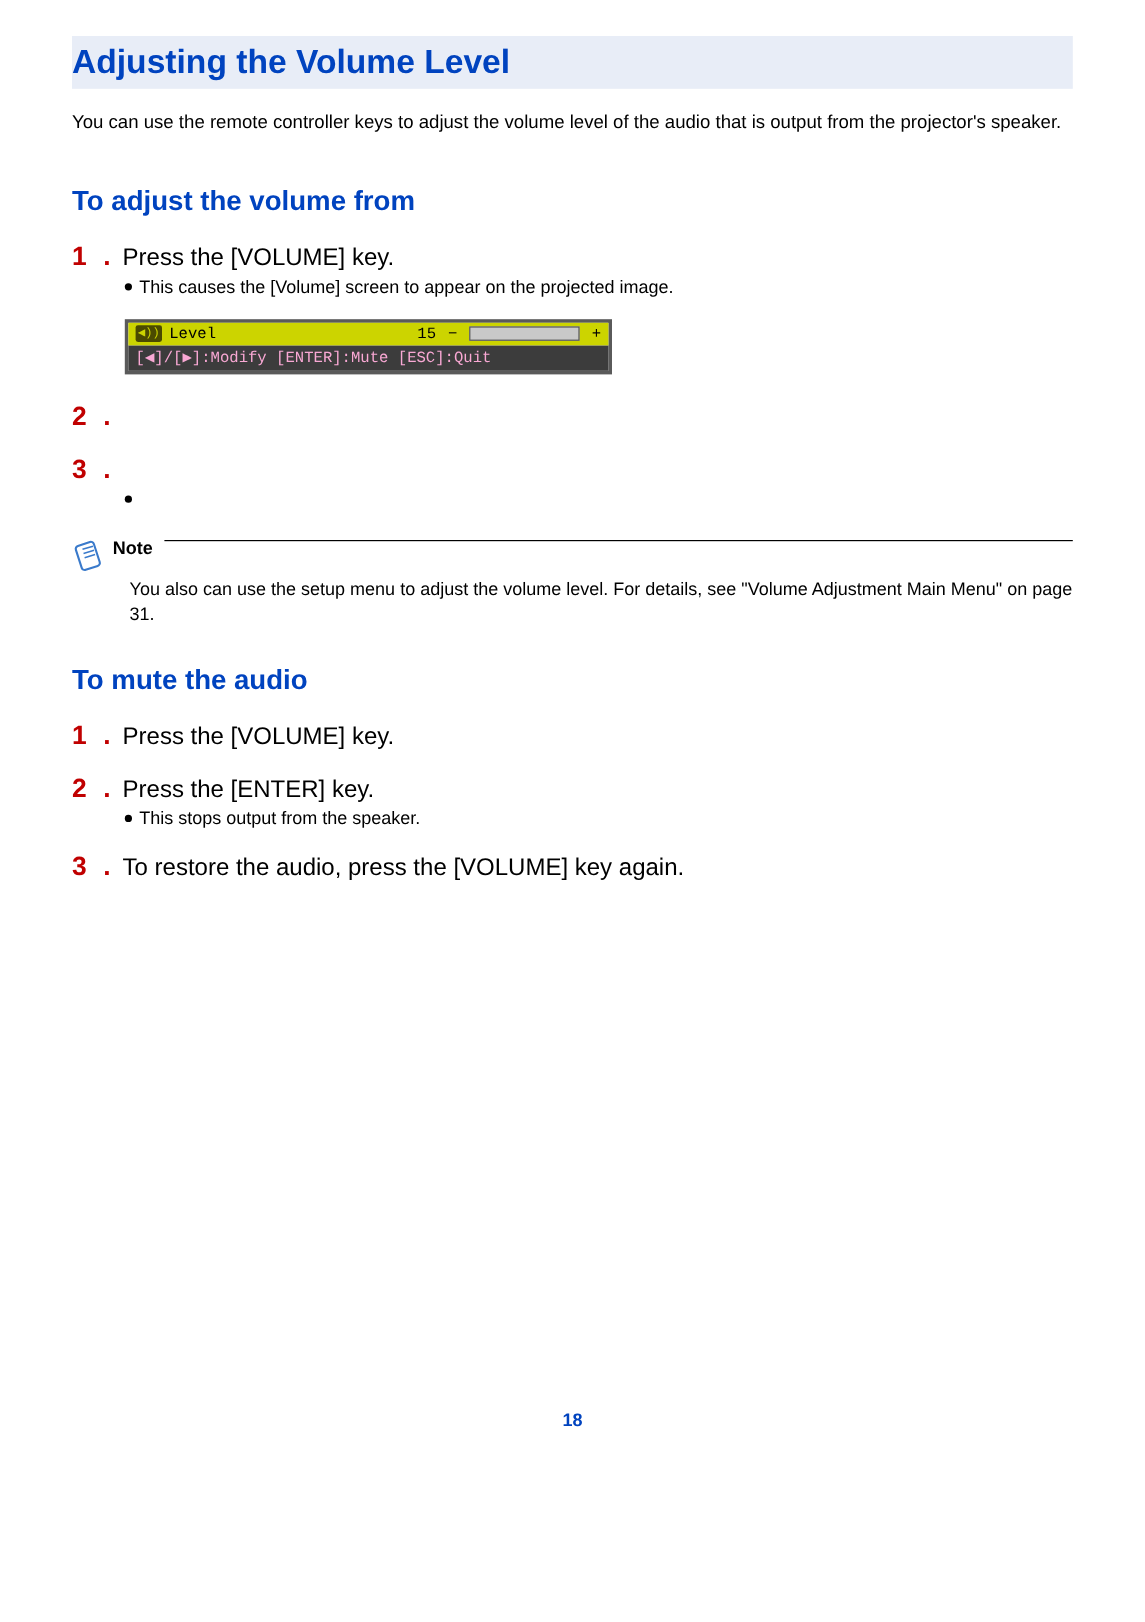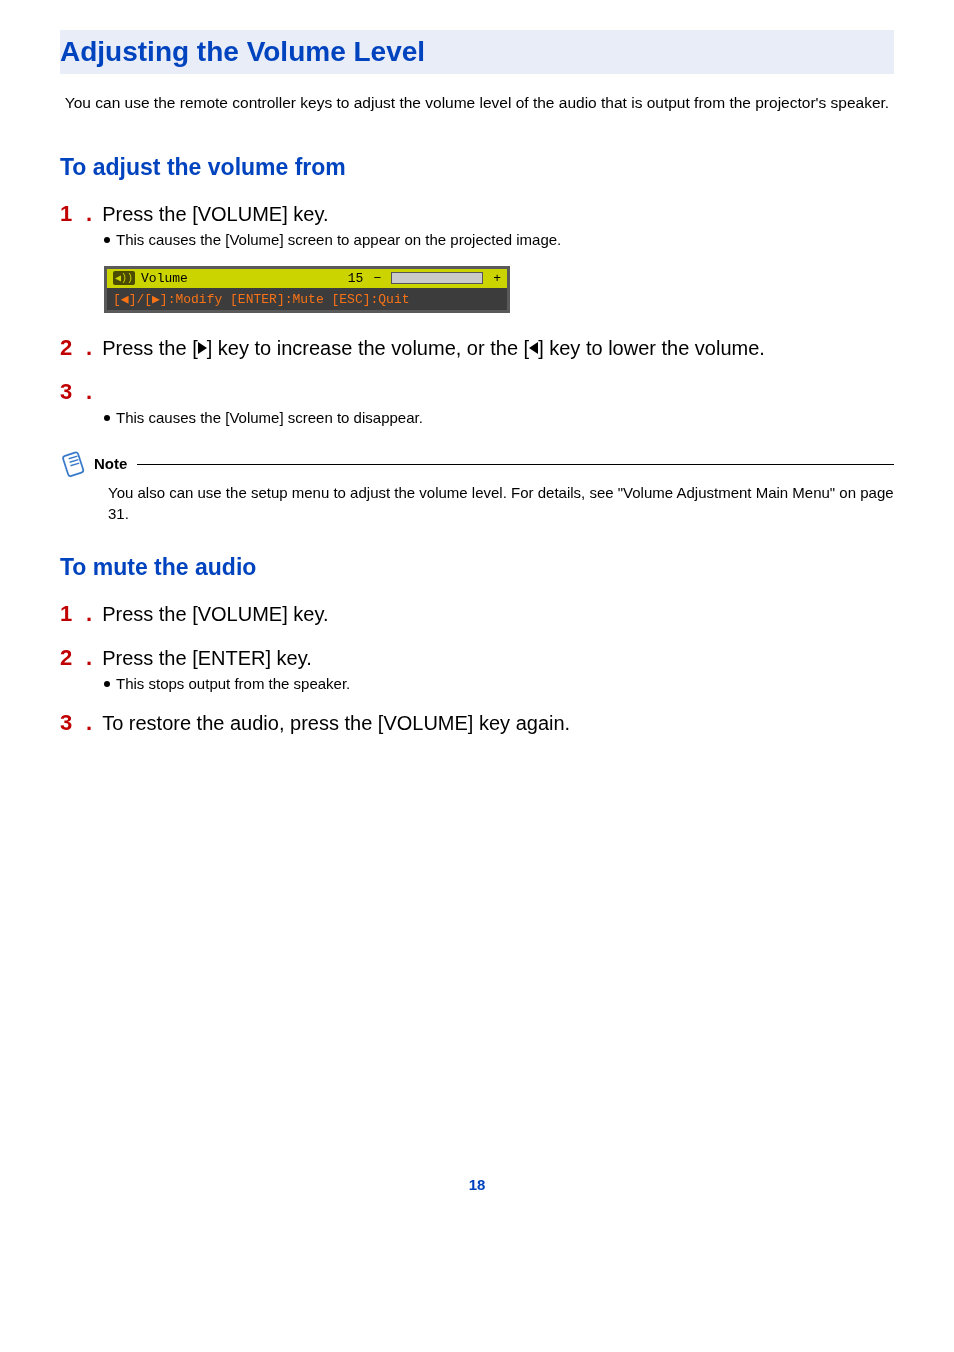--- a/index.html
+++ b/index.html
@@ -19,21 +19,20 @@
   .title-bar h1 {
     color: #0043bf;
     font-size: 28px;
     font-weight: bold;
     margin: 0;
   }
   .intro {
     font-size: 15.5px;
     line-height: 1.4;
     margin-bottom: 40px;
-    text-align: center;
   }
   h2.section {
     color: #0043bf;
     font-size: 23px;
     font-weight: bold;
     margin: 30px 0 20px 0;
   }
   .step {
     margin-bottom: 18px;
   }
@@ -111,30 +110,29 @@
     position: relative;
     margin-right: 4px;
   }
   .osd-bar-fill {
     background: #0040c0;
     height: 100%;
     width: 50%;
   }
   .osd-row2 {
     background: #3c3c3c;
-    color: #f97316;
+    color: #f9a8d4;
     padding: 3px 6px;
   }
   .note-block {
     margin: 24px 0 10px 0;
     position: relative;
   }
   .note-head {
     display: flex;
-    align-items: center;
     gap: 6px;
   }
   .note-icon {
     width: 28px;
     height: 28px;
     flex: 0 0 auto;
     position: relative;
   }
   .note-icon svg { width: 28px; height: 28px; }
   .note-label {
@@ -198,47 +196,44 @@
     <span class="step-title">Press the [VOLUME] key.</span>
   </div>
   <div class="step-body">
     <div class="bullet-line"><span class="bullet-dot"></span><span>This causes the [Volume] screen to appear on the projected image.</span></div>
   </div>
 </div>
 
 <div class="volume-osd">
   <div class="osd-row1">
     <span class="osd-icon">◀))</span>
-    <span class="osd-label">Volume</span>
+    <span class="osd-label">Level</span>
     <span class="osd-spacer"></span>
     <span class="osd-value">15</span>
     <span class="osd-minus">−</span>
     <span class="osd-bar"><span class="osd-bar-fill"></span></span>
     <span>+</span>
   </div>
   <div class="osd-row2">[◀]/[▶]:Modify [ENTER]:Mute [ESC]:Quit</div>
 </div>
 
 <div class="step">
   <div class="step-head">
     <span class="step-num">2</span>
       <span class="step-dot">.</span>
-    <span class="step-title">
-      <span>Press the [</span><span class="tri tri-right"></span><span>] key to increase the volume, or the [</span><span class="tri tri-left"></span><span>] key to lower the volume.</span>
-    </span>
   </div>
 </div>
 
 <div class="step">
   <div class="step-head">
     <span class="step-num">3</span>
       <span class="step-dot">.</span>
   </div>
   <div class="step-body">
-    <div class="bullet-line"><span class="bullet-dot"></span><span>This causes the [Volume] screen to disappear.</span></div>
+    <div class="bullet-line"><span class="bullet-dot"></span></div>
   </div>
 </div>
 
 <div class="note-block">
   <div class="note-head">
     <span class="note-icon">
       <svg viewBox="0 0 32 32">
         <rect x="6" y="4" width="18" height="24" rx="3" fill="none" stroke="#3a7acb" stroke-width="2" transform="rotate(-18 16 16)"></rect>
         <line x1="10" y1="10" x2="20" y2="7" stroke="#3a7acb" stroke-width="1.5"></line>
         <line x1="11" y1="14" x2="21" y2="11" stroke="#3a7acb" stroke-width="1.5"></line>

